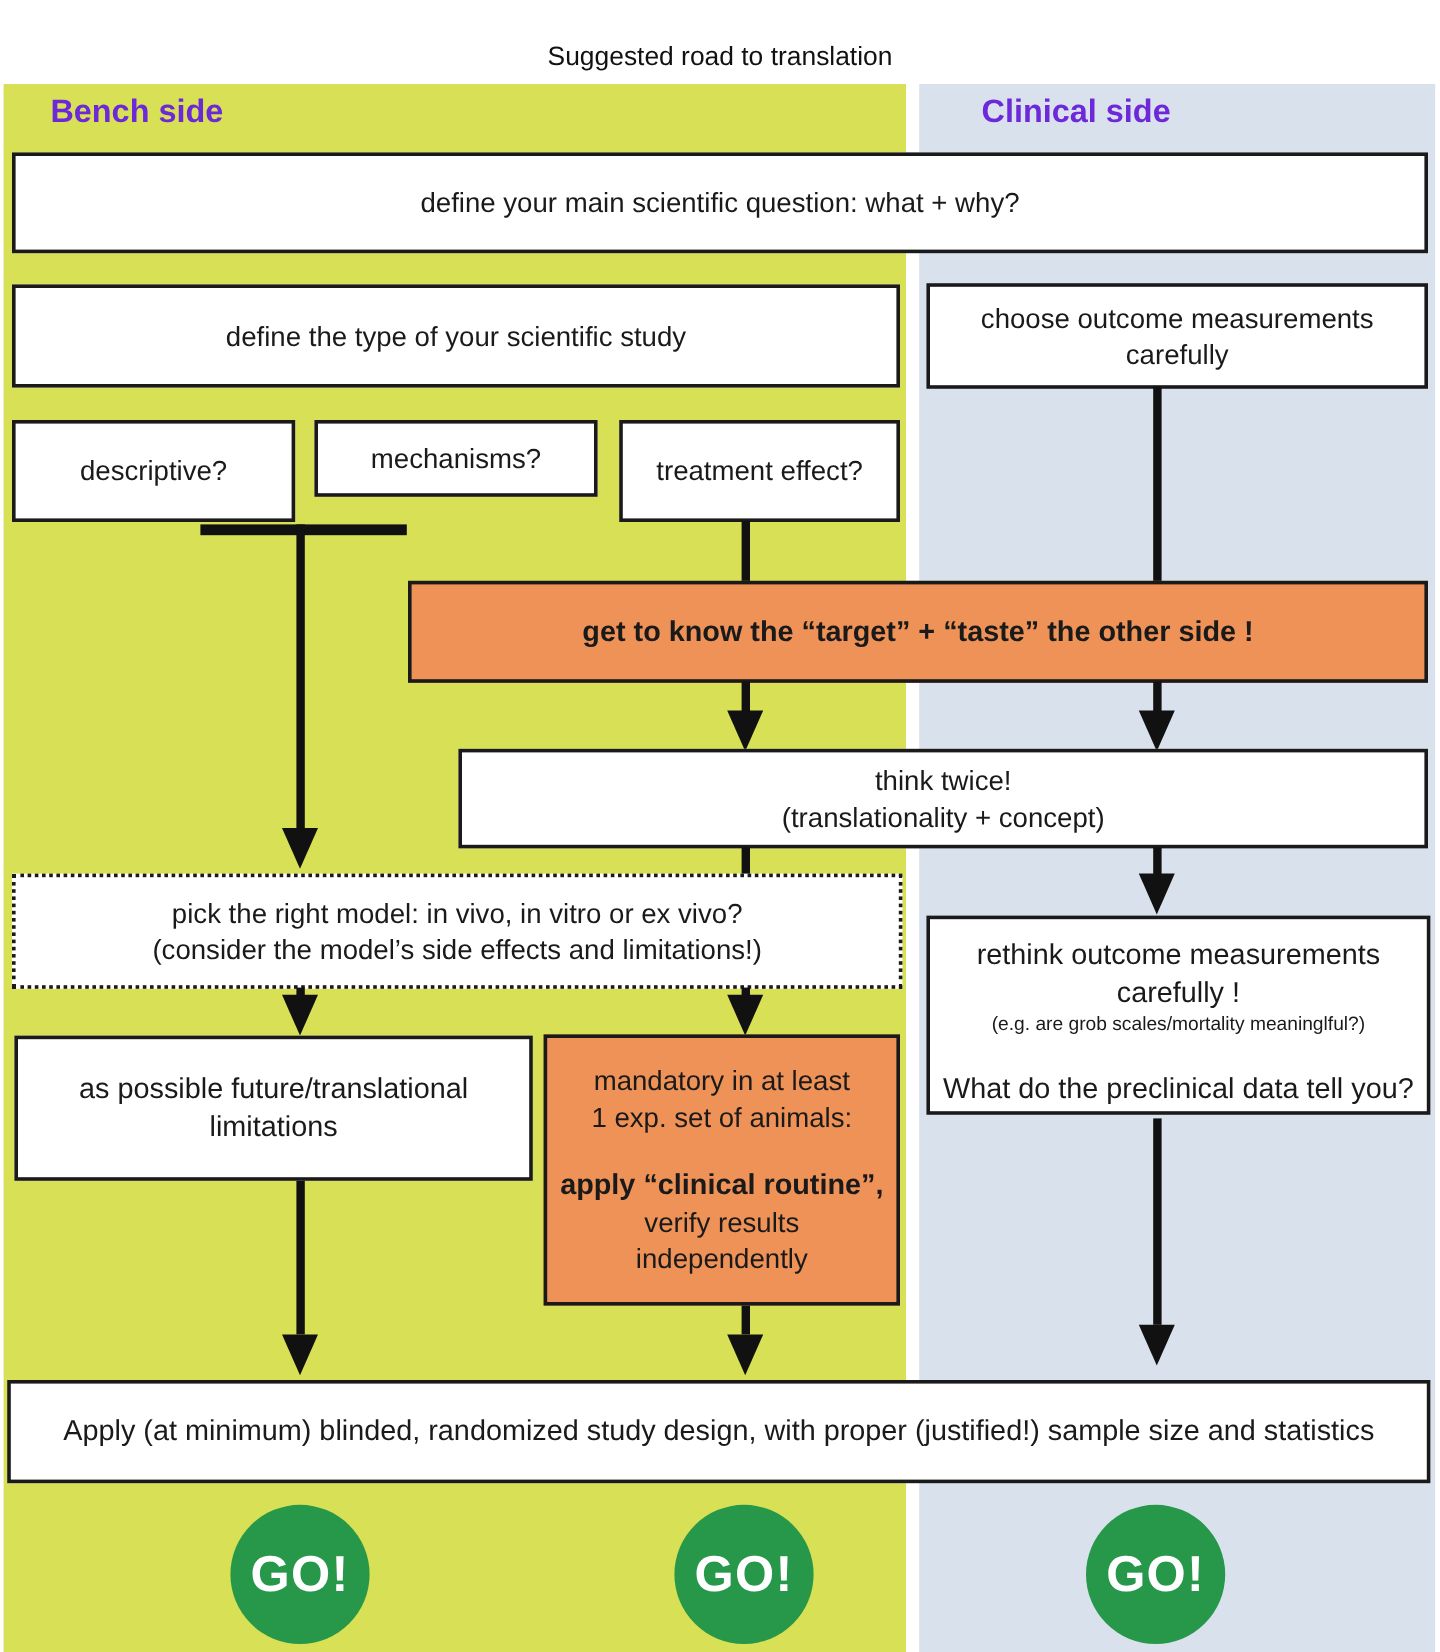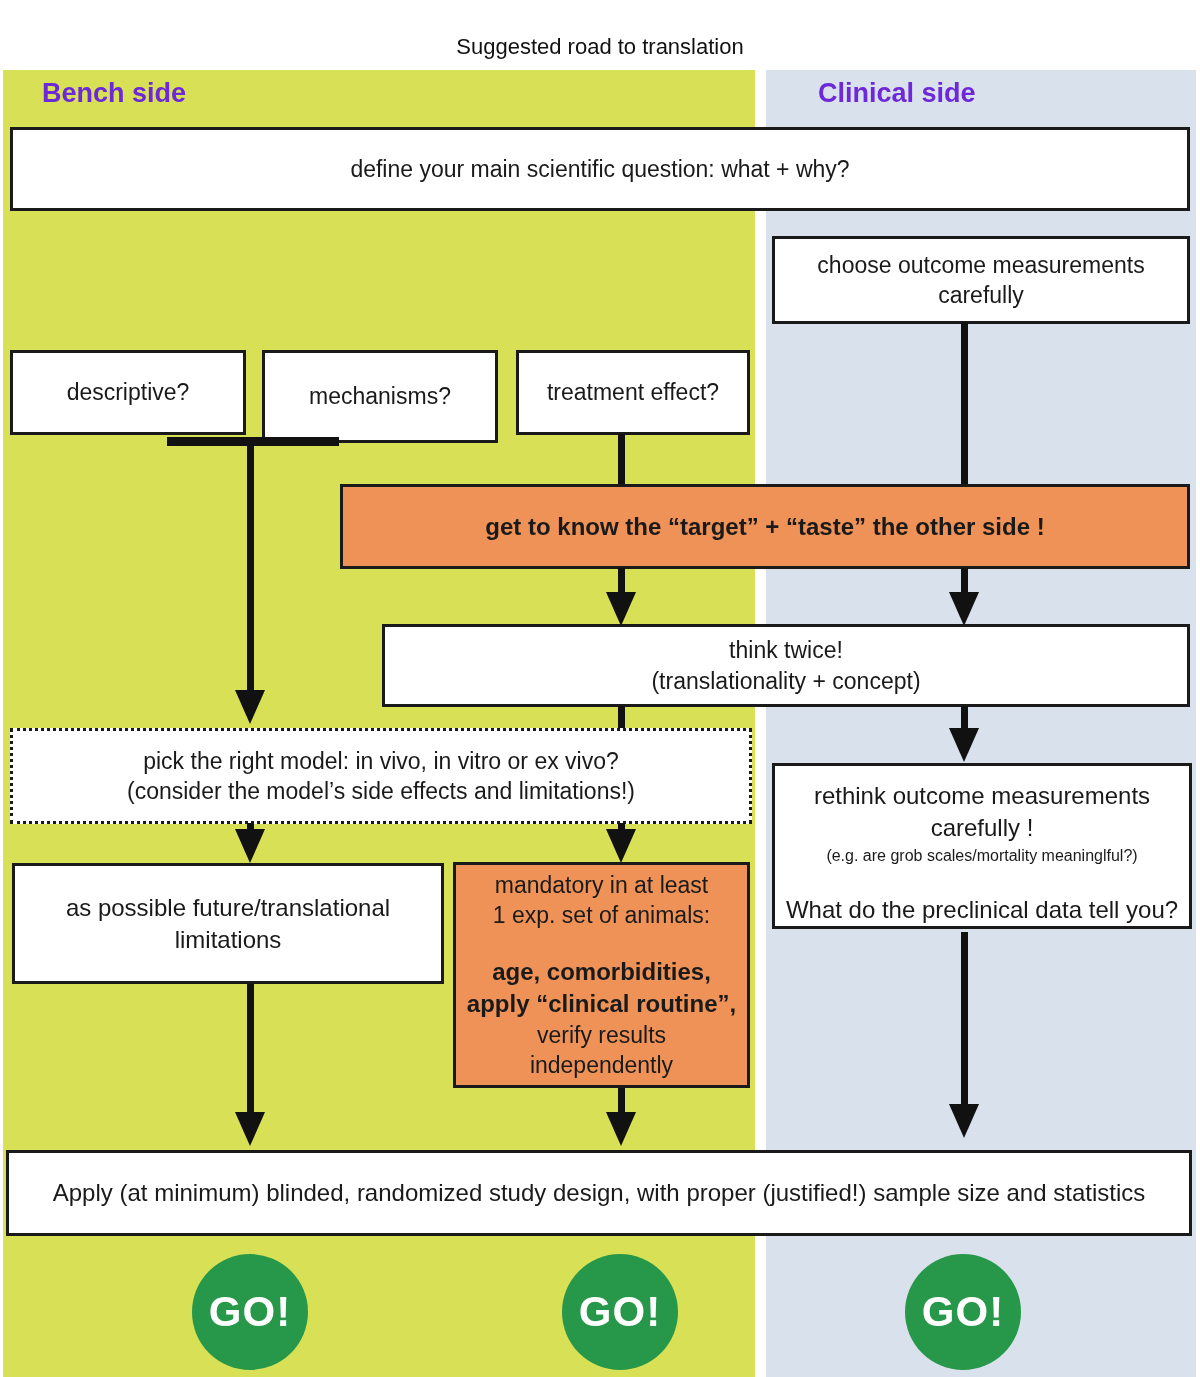--- a/index.html
+++ b/index.html
@@ -32,50 +32,53 @@
     border-top:34px solid #111;
   }
   .go-circle{
     position:absolute;width:116px;height:116px;border-radius:50%;
     background:#27984a;display:flex;align-items:center;justify-content:center;
     color:#ffffff;font-size:42px;font-weight:800;letter-spacing:1px;
   }
   .bold{font-weight:bold;}
   .small-note{font-size:16px;line-height:1.4;}
   .spacer{height:26px;}
-  #box-rethink{justify-content:space-between;padding-top:14px;}
+  #box-rethink{justify-content:flex-start;padding-top:14px;}
   #box-mandatory{font-size:23px;}
   #box-mandatory .bold{font-size:24px;}
 </style>
 </head>
 <body>
 
 <div id="page">
 
   <div id="diagram-title">Suggested road to translation</div>
 
   <div id="panel-bench" class="panel"></div>
   <div id="panel-clinical" class="panel"></div>
 
   <div id="bench-header" class="side-header">Bench side</div>
   <div id="clinical-header" class="side-header">Clinical side</div>
 
   <div class="box" style="left:10px;top:95px;width:1180px;height:84px;">
     <div>define your main scientific question: what + why?</div>
   </div>
 
+  <div class="box" style="left:10px;top:205px;width:740px;height:86px;">
+    <div>define the type of your scientific study</div>
+  </div>
   <div class="box" style="left:772px;top:204px;width:418px;height:88px;">
     <div>choose outcome measurements</div>
     <div>carefully</div>
   </div>
 
   <div class="box" style="left:10px;top:318px;width:236px;height:85px;">
     <div>descriptive?</div>
   </div>
-  <div class="box" style="left:262px;top:318px;width:236px;height:93px;">
+  <div class="box" style="left:262px;top:318px;width:236px;height:64px;">
     <div>mechanisms?</div>
   </div>
   <div class="box" style="left:516px;top:318px;width:234px;height:85px;">
     <div>treatment effect?</div>
   </div>
 
   <div class="hbar" style="left:167px;top:405px;width:172px;"></div>
   <div class="shaft" style="left:247px;top:405px;height:253px;"></div>
   <div class="ahead" style="left:235px;top:658px;"></div>
 
@@ -120,21 +123,20 @@
 
   <div class="box" style="left:12px;top:831px;width:432px;height:121px;font-size:24px;">
     <div>as possible future/translational</div>
     <div>limitations</div>
   </div>
 
   <div class="box orange" id="box-mandatory" style="left:453px;top:830px;width:297px;height:226px;">
     <div>mandatory in at least</div>
     <div>1 exp. set of animals:</div>
     <div class="spacer"></div>
-    <div class="bold">age, comorbidities,</div>
     <div class="bold">apply “clinical routine”,</div>
     <div>verify results</div>
     <div>independently</div>
   </div>
 
   <div class="shaft" style="left:247px;top:952px;height:128px;"></div>
   <div class="ahead" style="left:235px;top:1080px;"></div>
   <div class="shaft" style="left:618px;top:1056px;height:24px;"></div>
   <div class="ahead" style="left:606px;top:1080px;"></div>
   <div class="shaft" style="left:961px;top:900px;height:172px;"></div>

